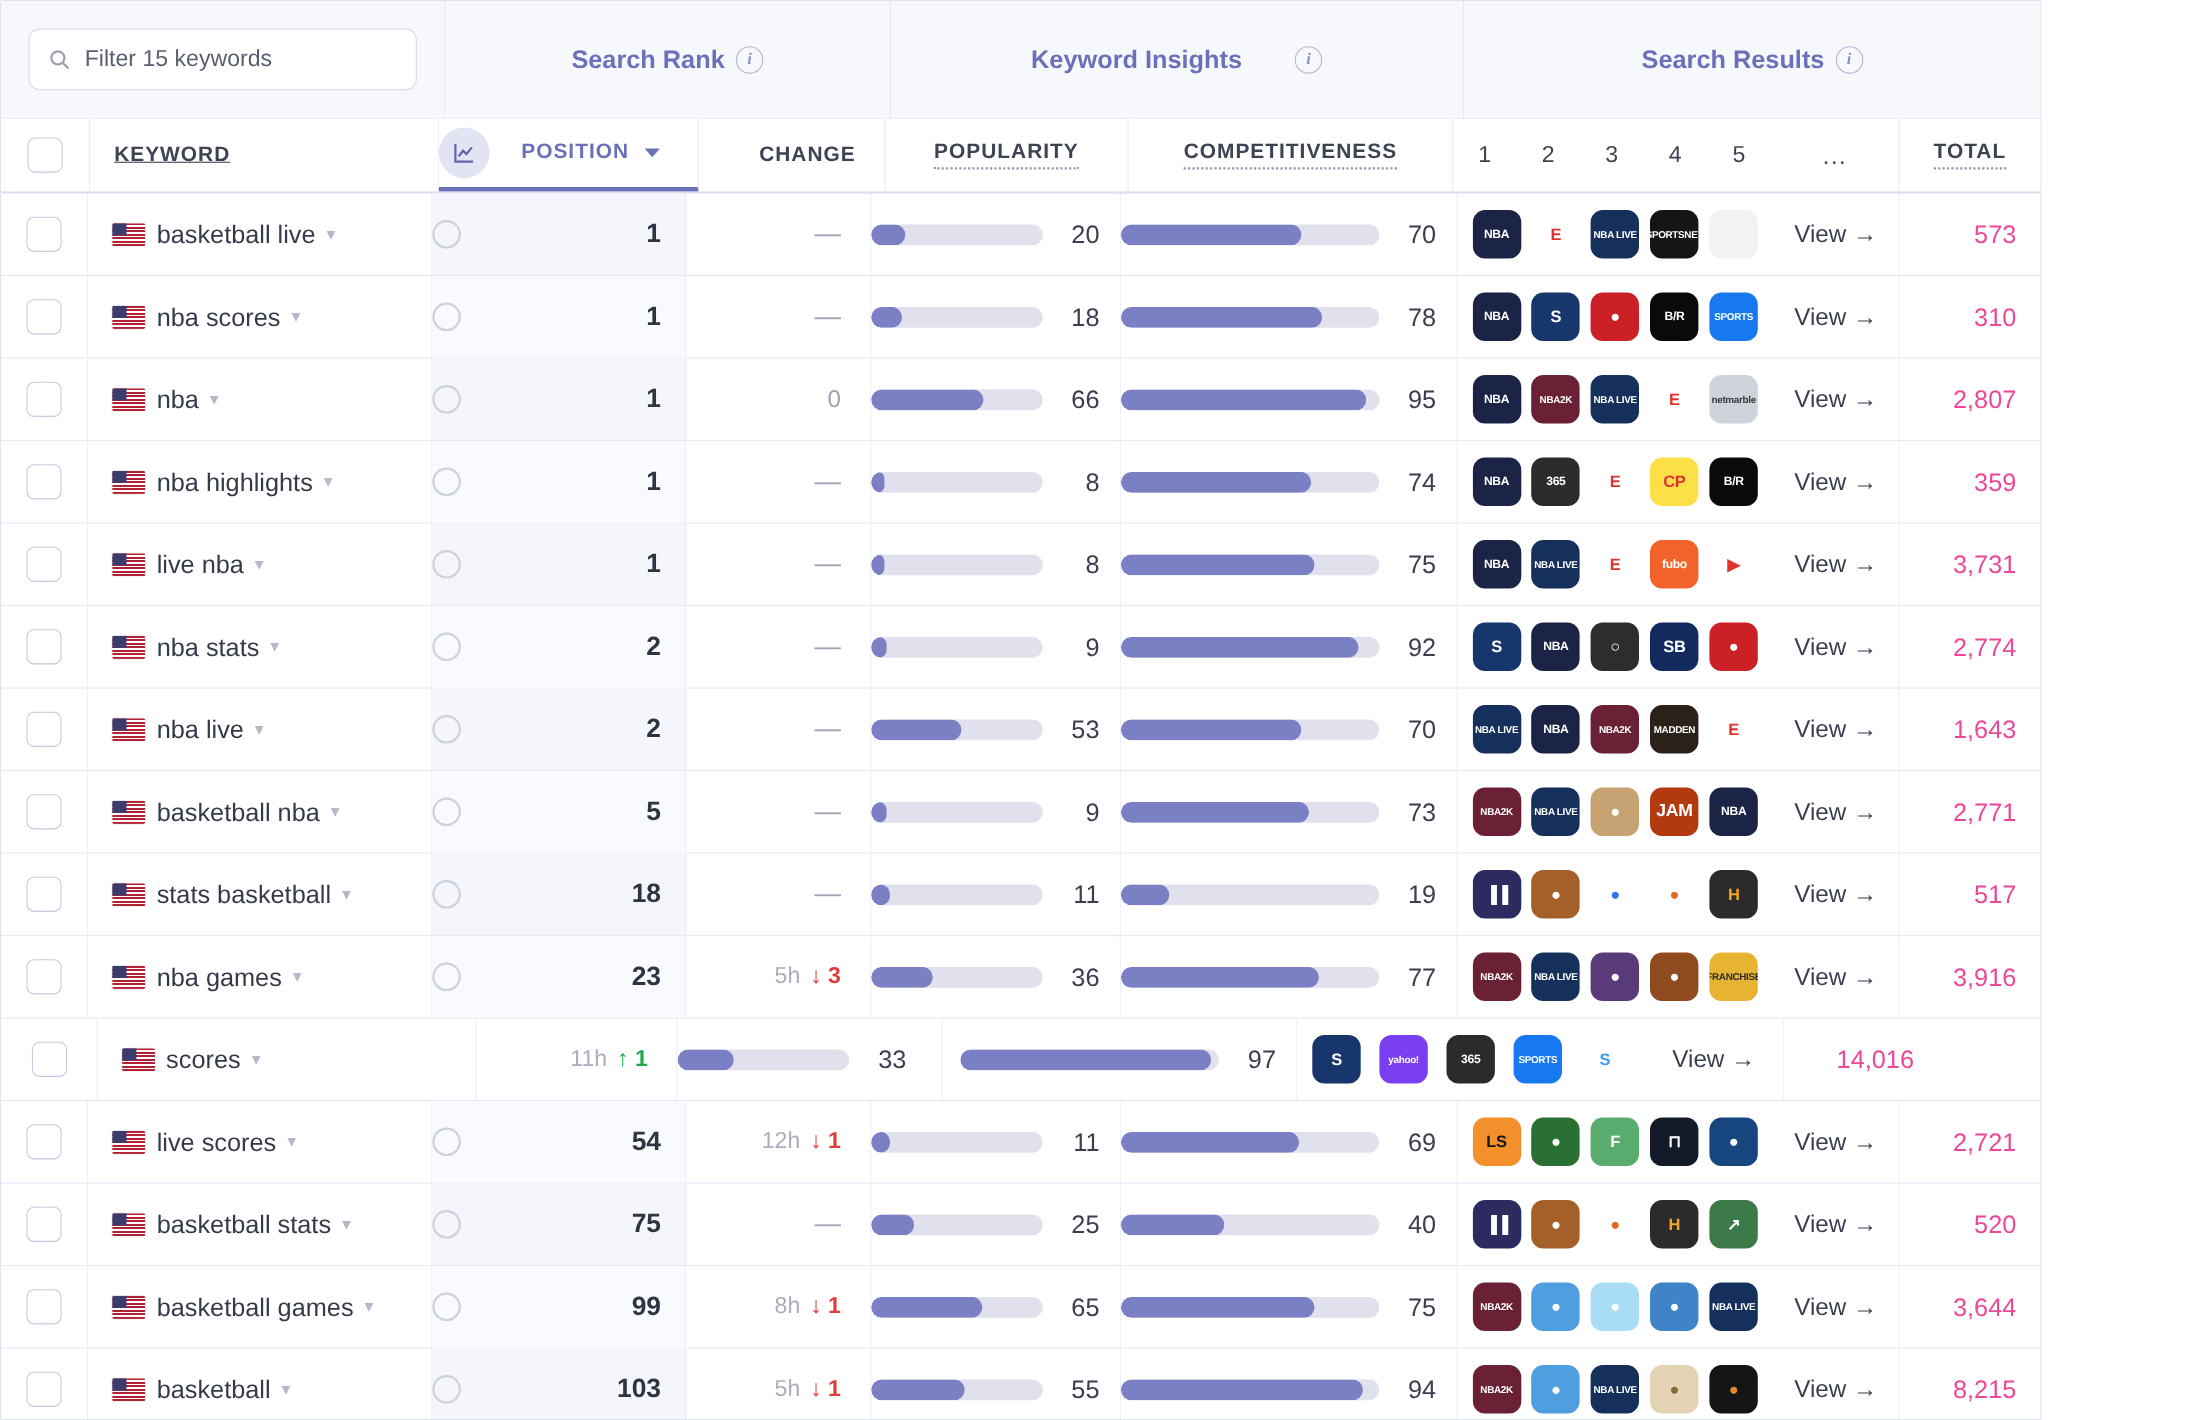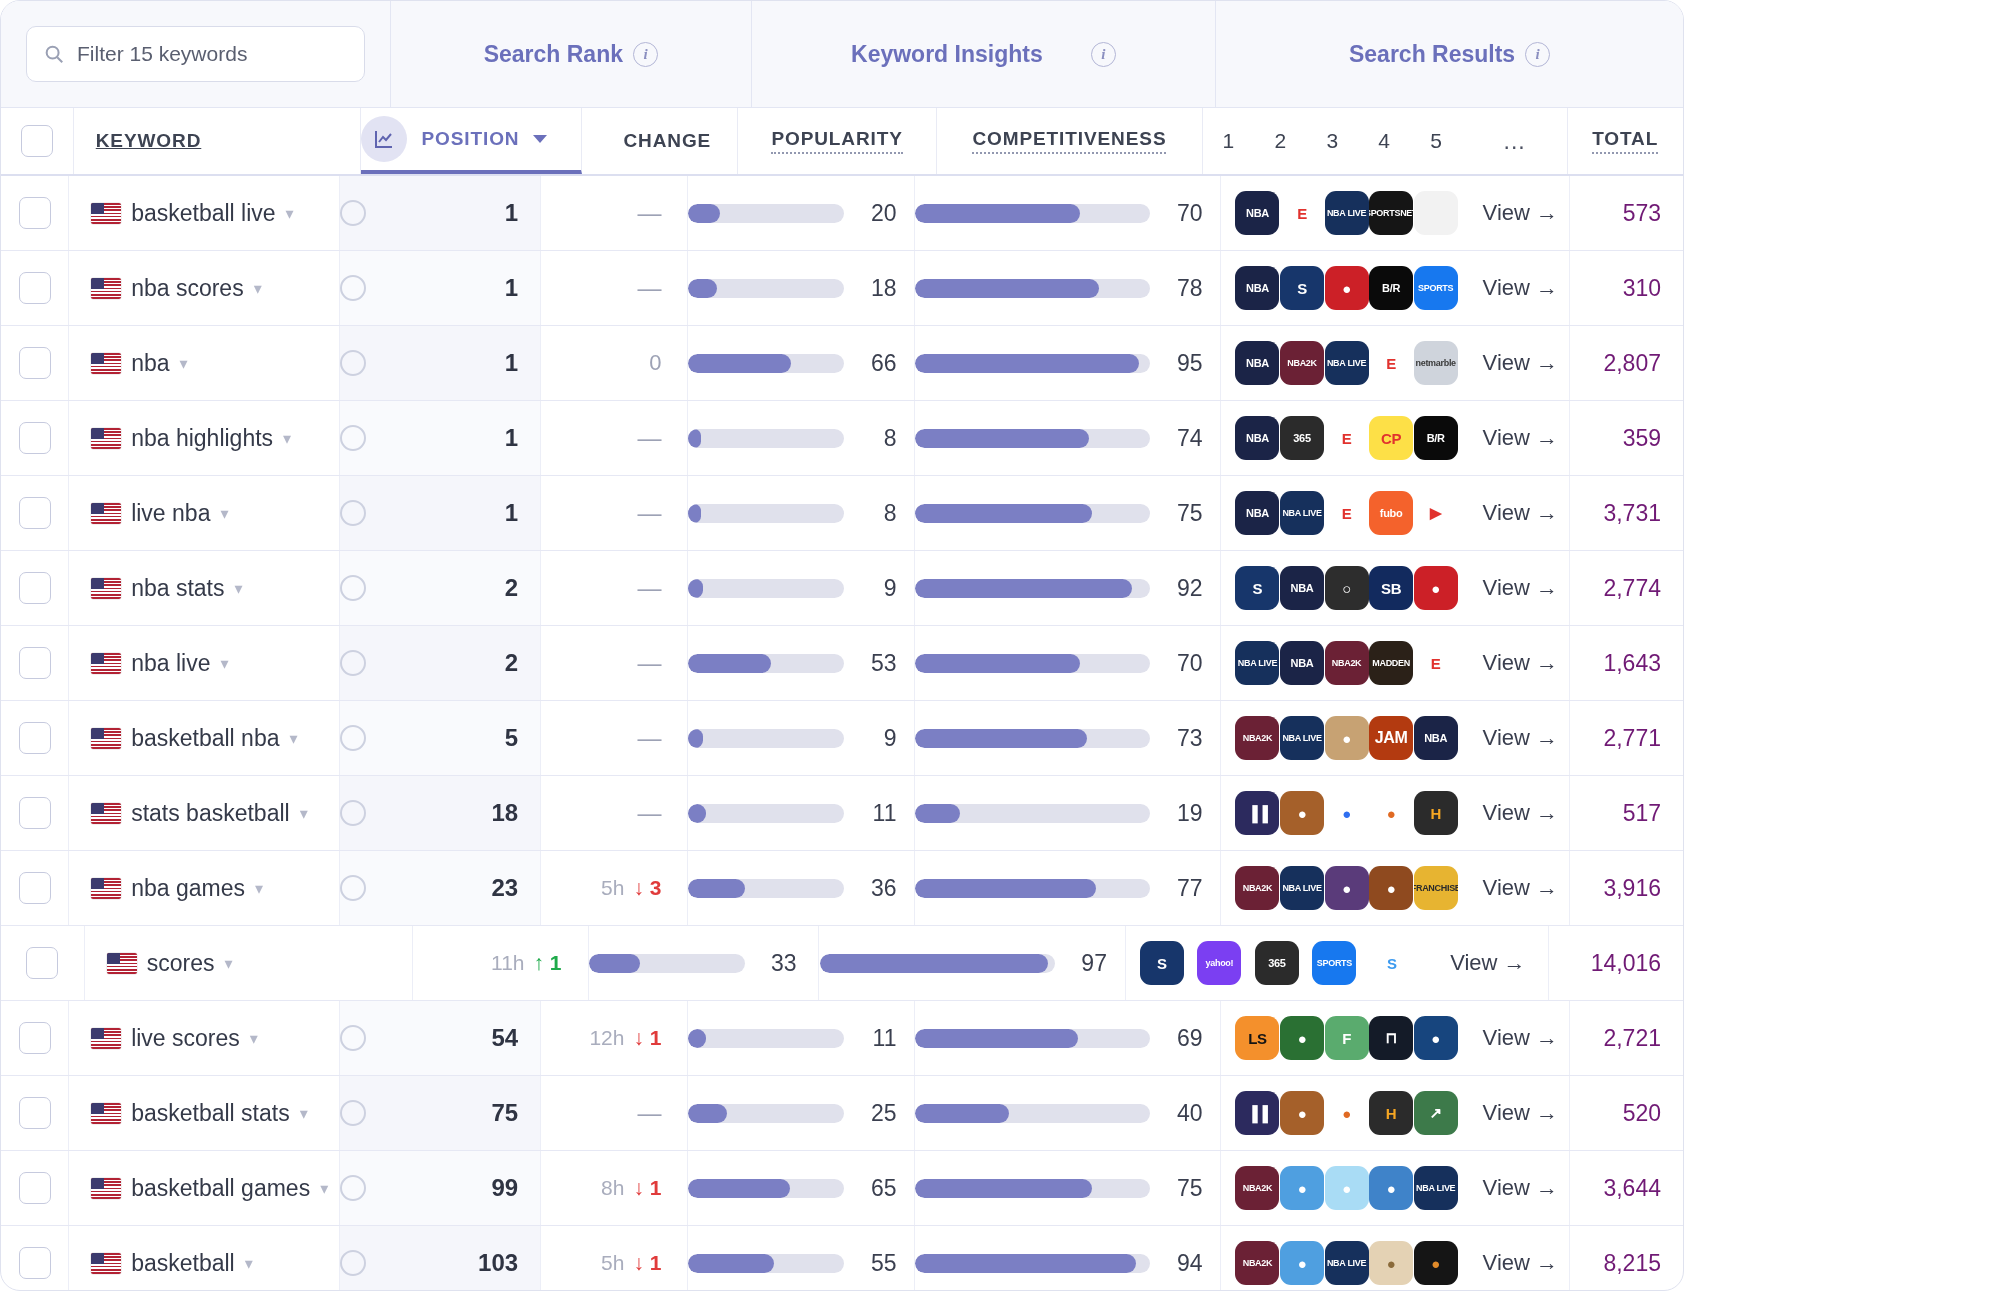--- a/index.html
+++ b/index.html
@@ -4,23 +4,23 @@
 <style>
   * { box-sizing: border-box; margin: 0; padding: 0; }
   body {
     width: 2000px; height: 1291px;
     background: #ffffff;
     font-family: "Liberation Sans", sans-serif;
     color: #3d4352;
     overflow: hidden;
   }
   .table-wrap {
-    width: 1684px; height: 1291px;
+    width: 1856px; height: 1291px;
     border: 1px solid #dfe2ef;
-    border-radius: 20px;
+    border-radius: 2px;
     background: #fff;
     overflow: hidden;
     position: relative;
   }
 
   
   .grouphdr {
     display: flex;
     height: 107px;
     background: #f7f8fc;
@@ -144,21 +144,21 @@
   .c-comp { width:322px; justify-content:flex-end; padding-right:18px; gap:16px;}
   .bar { height:19px; border-radius:10px; background:#e0e1ec; position:relative; overflow:hidden; flex:none;}
   .c-pop .bar { width:156px; }
   .c-comp .bar { width:235px; }
   .bar > i { display:block; height:100%; background:#7b7fc4; border-radius:10px; }
   .metric-num { font-size:23px; color:#3a3f4f; min-width:36px; text-align:right;}
   .c-icons { width:316px; display:flex; align-items:center; justify-content:space-between; padding:0 14px; border-right:0;}
   .appicon { width:44px;height:44px;border-radius:11px; flex:none; position:relative; overflow:hidden;
     display:flex;align-items:center;justify-content:center; font-size:13px; font-weight:bold; color:#fff; letter-spacing:-0.3px;}
   .c-view { width:127px; justify-content:center; color:#3a3f4f; font-size:22px; border-right:1px solid #eceef7;}
-  .c-total { width:140px; justify-content:flex-end; padding-right:22px; font-size:23px; color:#701a75; border-right:0;}
+  .c-total { width:140px; justify-content:flex-end; padding-right:22px; font-size:23px; color:#ec4899; border-right:0;}
 </style>
 </head>
 <body>
 
 <div class="table-wrap">
 
   <div class="grouphdr">
     <div class="gh-filter">
       <div class="filter-box">
         <span class="sicon">

